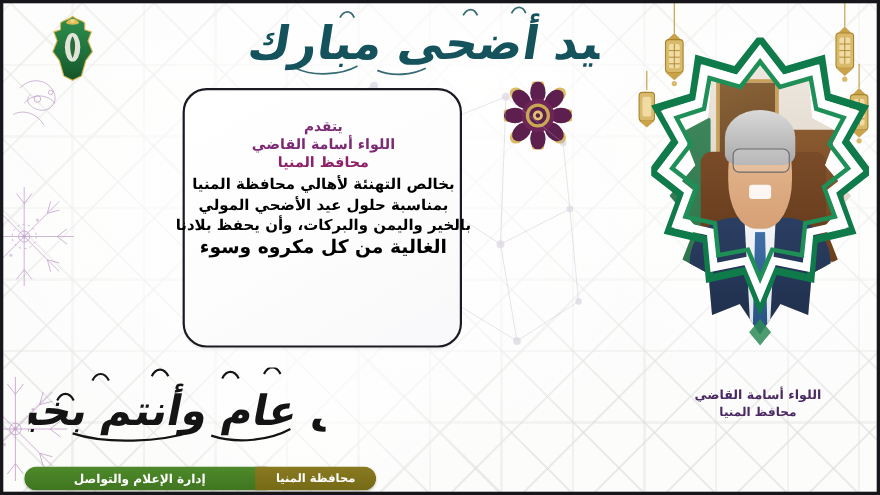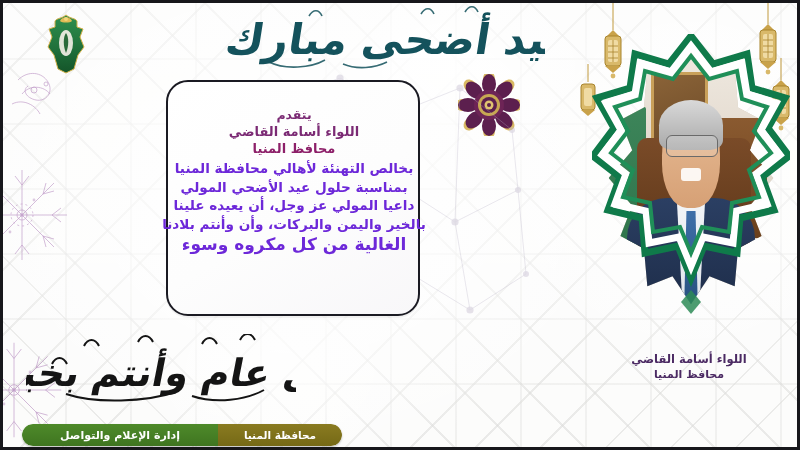--- a/index.html
+++ b/index.html
@@ -74,21 +74,21 @@
   .card-inner .ln{
     white-space:nowrap;
     font-weight:bold;
     line-height:1.04;
     text-align:center;
     letter-spacing:0px;
   }
   .ln.hd{ font-size:12.5px; color:#7b2a74; margin-bottom:3.5px; }
   .ln.hd2{ font-size:13px; color:#7b2a74; margin-bottom:3.5px; }
   .ln.hd3{ font-size:13px; color:#8d2069; margin-bottom:6px; }
-  .ln.bd{ font-size:13.6px; color:#6d28d9; margin-bottom:4.5px; }
+  .ln.bd{ font-size:13.6px; color:#000000; margin-bottom:4.5px; }
   .ln.bd.last{ font-size:17px; }
 
   
   .bottom-calligraphy{
     position:absolute;left:26px;top:334px;width:270px;height:72px;z-index:14;
   }
 
   
   .footer-bar{
     position:absolute;left:22px;top:424px;width:320px;height:22px;
@@ -97,21 +97,21 @@
     border-radius:11px;
     overflow:hidden;
     box-shadow:0 1px 2px rgba(0,0,0,.25);
   }
   .footer-seg{
     display:flex;align-items:center;justify-content:center;
     font-weight:bold;color:#ffffff;direction:rtl;white-space:nowrap;
   }
   .footer-seg.gov{
     background:linear-gradient(180deg,#8a7b21,#756916);
-    width:124px;font-size:10.5px;
+    width:110px;font-size:10.5px;
     border-radius:0 11px 11px 0;
   }
   .footer-seg.media{
     background:linear-gradient(180deg,#4e8a2a,#3f7520);
     flex:1;font-size:11px;
     border-radius:11px 0 0 11px;
     margin-right:-11px;padding-right:11px;
   }
 
   
@@ -358,22 +358,21 @@
     </g>
   </svg>
 
   <div class="card"></div>
   <div class="card-inner">
     <div class="ln hd">يتقدم</div>
     <div class="ln hd2">اللواء أسامة القاضي</div>
     <div class="ln hd3">محافظ المنيا</div>
     <div class="ln bd">بخالص التهنئة لأهالي محافظة المنيا</div>
     <div class="ln bd">بمناسبة حلول عيد الأضحي المولي</div>
-    <div class="ln bd">داعيا المولي عز وجل، أن يعيده علينا</div>
-    <div class="ln bd">بالخير واليمن والبركات، وأن وأنتم بلادنا</div>
+    <div class="ln bd">بالخير واليمن والبركات، وأن يحفظ بلادنا</div>
     <div class="ln bd last">الغالية من كل مكروه وسوء</div>
   </div>
 
   <svg class="bottom-calligraphy" viewBox="0 0 270 72">
     <text x="135" y="52" text-anchor="middle" font-family="'DejaVu Sans','Liberation Sans',sans-serif" font-size="38" font-weight="bold" fill="#141414" direction="rtl" transform="skewX(-11) translate(16,0)">كل عام وأنتم بخير</text>
     <g stroke="#141414" stroke-width="2" fill="none">
       <path d="M40,60 C70,70 120,68 150,58"></path>
       <path d="M166,62 C190,70 220,66 238,56"></path>
       <path d="M58,12 c4,-8 11,-8 15,0"></path>
       <path d="M112,8 c4,-8 11,-8 15,0"></path>

